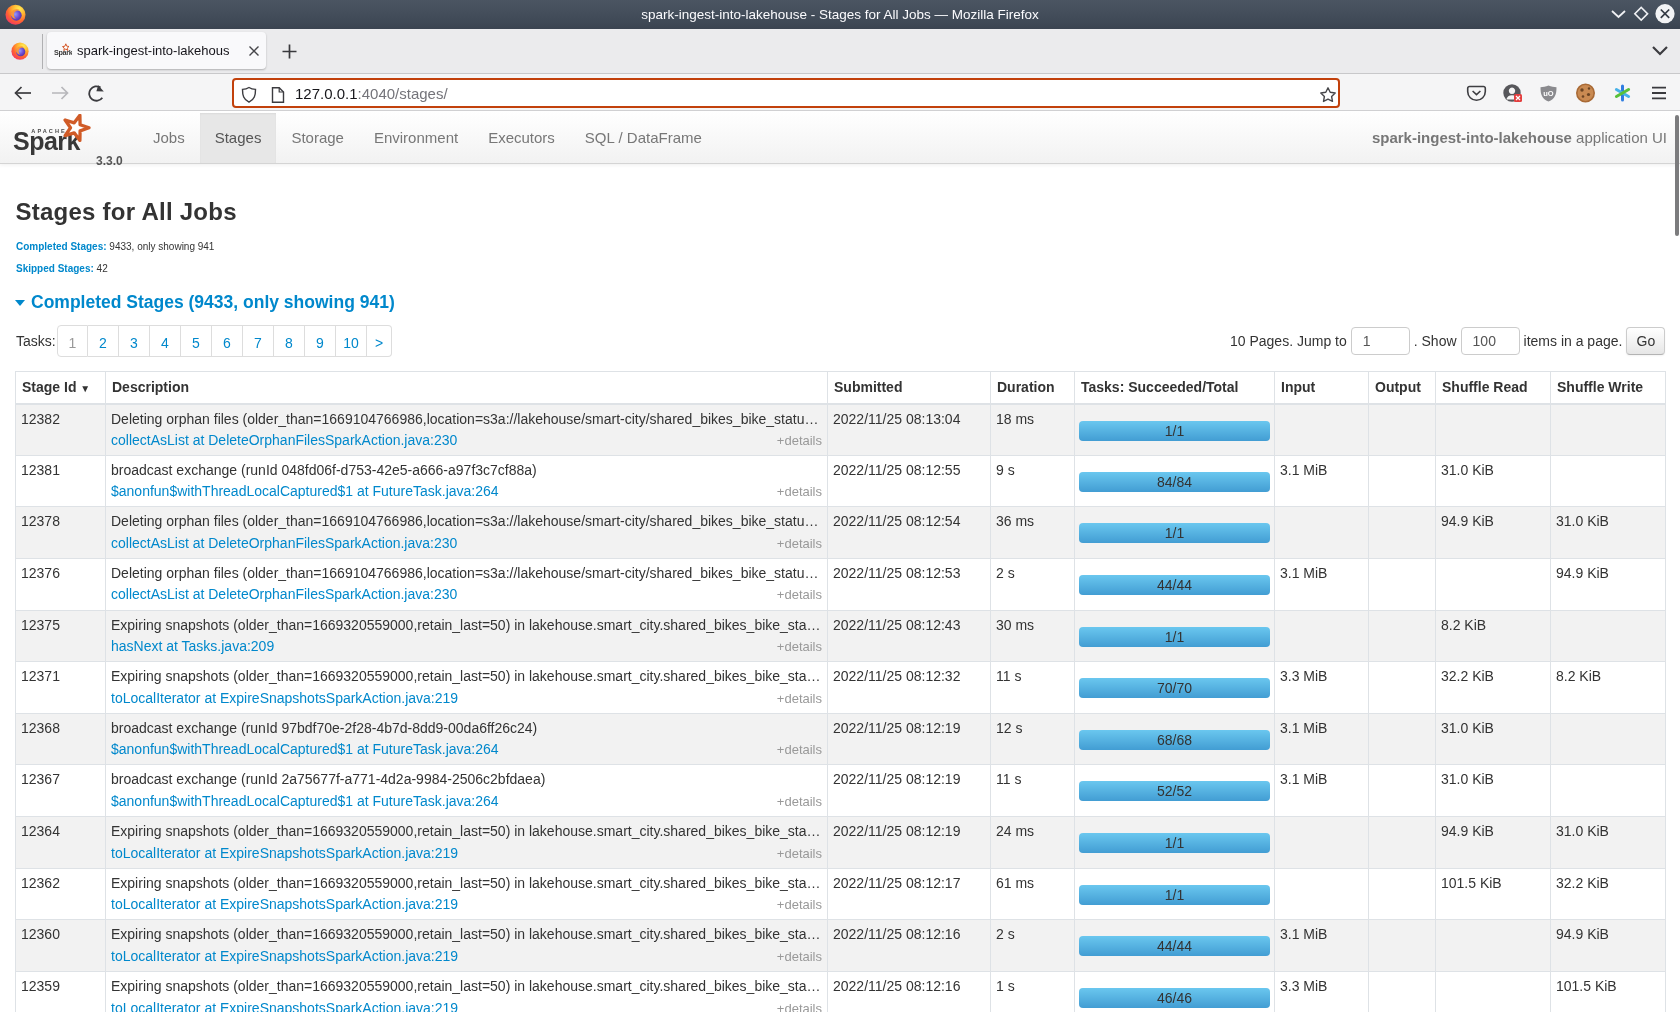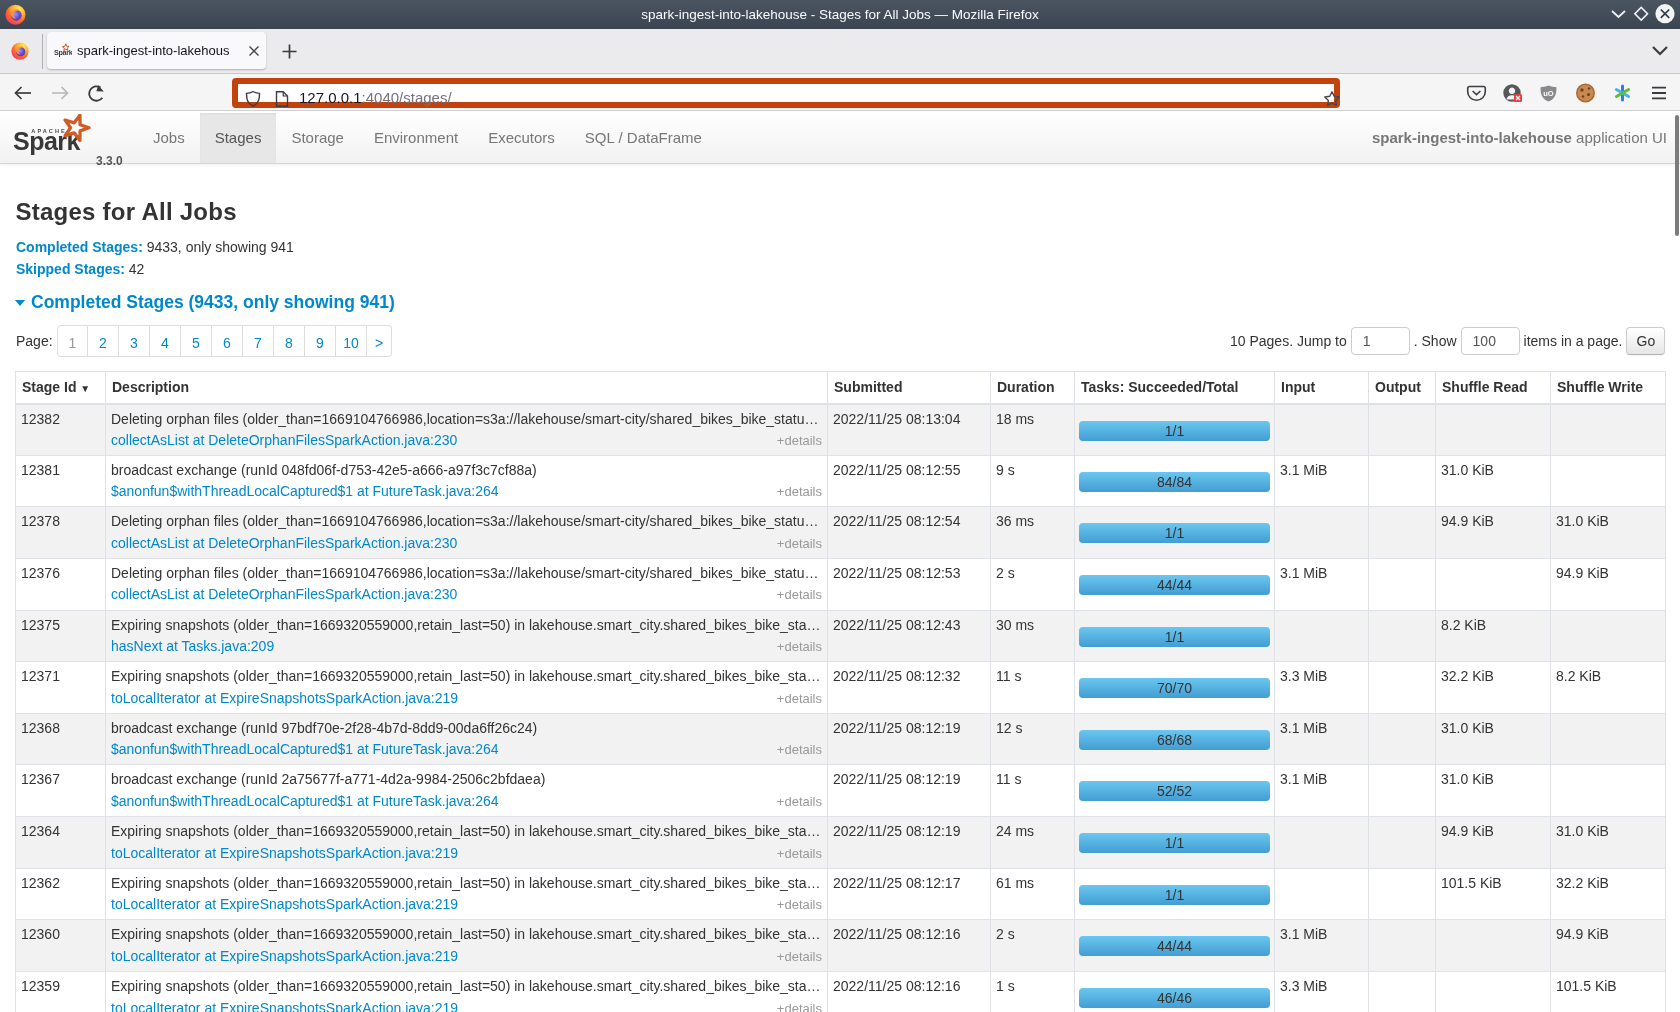--- a/index.html
+++ b/index.html
@@ -14,35 +14,35 @@
   border-bottom:1px solid #c8c8ca; }
 #tab { position:absolute; left:47px; top:3px; width:219px; height:37px; background:#f9f9fb;
   border-radius:4px; box-shadow:0 1px 2px rgba(0,0,0,0.25); }
 #tabtitle { position:absolute; left:30px; top:0; width:200px; height:37px; line-height:37px;
   font-size:13px; color:#15141a; white-space:nowrap; overflow:hidden;
   -webkit-mask-image:linear-gradient(90deg,#000 162px,transparent 192px); }
 #tabsep { position:absolute; left:42px; top:5px; width:1px; height:35px; background:#b0b0b2; }
 #urlrow { position:absolute; left:0; top:74px; width:1680px; height:37px; background:#f5f5f6;
   border-bottom:1px solid #d0d0d2; }
 #urlbox { position:absolute; left:232px; top:4px; width:1108px; height:30px; background:#fff;
-  border-radius:4px; border:6px solid #c2410c; }
+  border-radius:4px; border:2px solid #c2410c; }
 #urltext { position:absolute; left:61px; top:0; height:28px; line-height:28px; font-size:15px; color:#17171b; }
 #urltext .dim { color:#74747a; }
 
 #content { position:absolute; left:0; top:111px; width:1680px; height:901px; background:#fff; overflow:hidden; }
 #navbar { position:absolute; left:0; top:0; width:1680px; height:53px;
   background:linear-gradient(180deg,#ffffff,#f2f2f2); border-bottom:1px solid #d4d4d4;
   box-shadow:0 1px 4px rgba(0,0,0,0.065); }
 #navlinks { position:absolute; left:138px; top:2px; height:50px; display:flex; }
 #navlinks .nv { display:block; height:50px; line-height:50px; padding:0 15px; font-size:15px; color:#777; }
 #navlinks .nv.active { background:#e7e7e7; color:#555; box-shadow:inset 0 1px 2px rgba(0,0,0,0.06); }
 #brand { position:absolute; right:13px; top:0; height:53px; line-height:53px; font-size:15px; color:#777; }
 #ver { position:absolute; left:96px; top:30px; font-size:12px; font-weight:bold; color:#555;margin-top:13px; }
 h3 { position:absolute; left:15.5px; top:86.5px; font-size:24px; font-weight:bold; color:#333; letter-spacing:0.25px; }
-#slinks { position:absolute; left:16px; top:125px; font-size:14px; line-height:22px; color:#333; }
+#slinks { position:absolute; left:16px; top:125px; font-size:10px; line-height:22px; color:#333; }
 #slinks a { color:#0088cc; font-weight:bold; }
 #collaps { position:absolute; left:15px; top:180.5px; font-size:17.5px; line-height:20px; font-weight:bold; color:#0088cc; }
 #collaps .arr { display:inline-block; width:0; height:0; border-left:5px solid transparent;
   border-right:5px solid transparent; border-top:6px solid #0088cc; margin-right:6px; vertical-align:2px; }
 
 #pagerow { position:absolute; left:16px; top:214px; height:32px; font-size:14px; color:#333; }
 #pagelbl { position:absolute; left:0; top:0; line-height:32px; }
 #pager { position:absolute; left:41px; top:0; display:flex; }
 .pgc { display:block; height:32px; line-height:35px; text-align:center; border:1px solid #ddd;
   border-left:none; background:#fff; color:#0088cc; }
@@ -186,21 +186,21 @@
         <span class="nv">Environment</span>
         <span class="nv">Executors</span>
         <span class="nv">SQL / DataFrame</span>
     </div>
     <div id="brand"><b>spark-ingest-into-lakehouse</b> application UI</div>
   </div>
   <h3>Stages for All Jobs</h3>
   <div id="slinks"><a>Completed Stages:</a> 9433, only showing 941<br><a>Skipped Stages:</a> 42</div>
   <div id="collaps"><span class="arr"></span>Completed Stages (9433, only showing 941)</div>
   <div id="pagerow">
-    <div id="pagelbl">Page:</div>
+    <div id="pagelbl">Tasks:</div>
     <div id="pager">
         <span class="pgc cur" style="width:31px">1</span>
         <span class="pgc" style="width:31px">2</span>
         <span class="pgc" style="width:31px">3</span>
         <span class="pgc" style="width:31px">4</span>
         <span class="pgc" style="width:31px">5</span>
         <span class="pgc" style="width:31px">6</span>
         <span class="pgc" style="width:31px">7</span>
         <span class="pgc" style="width:31px">8</span>
         <span class="pgc" style="width:31px">9</span>

